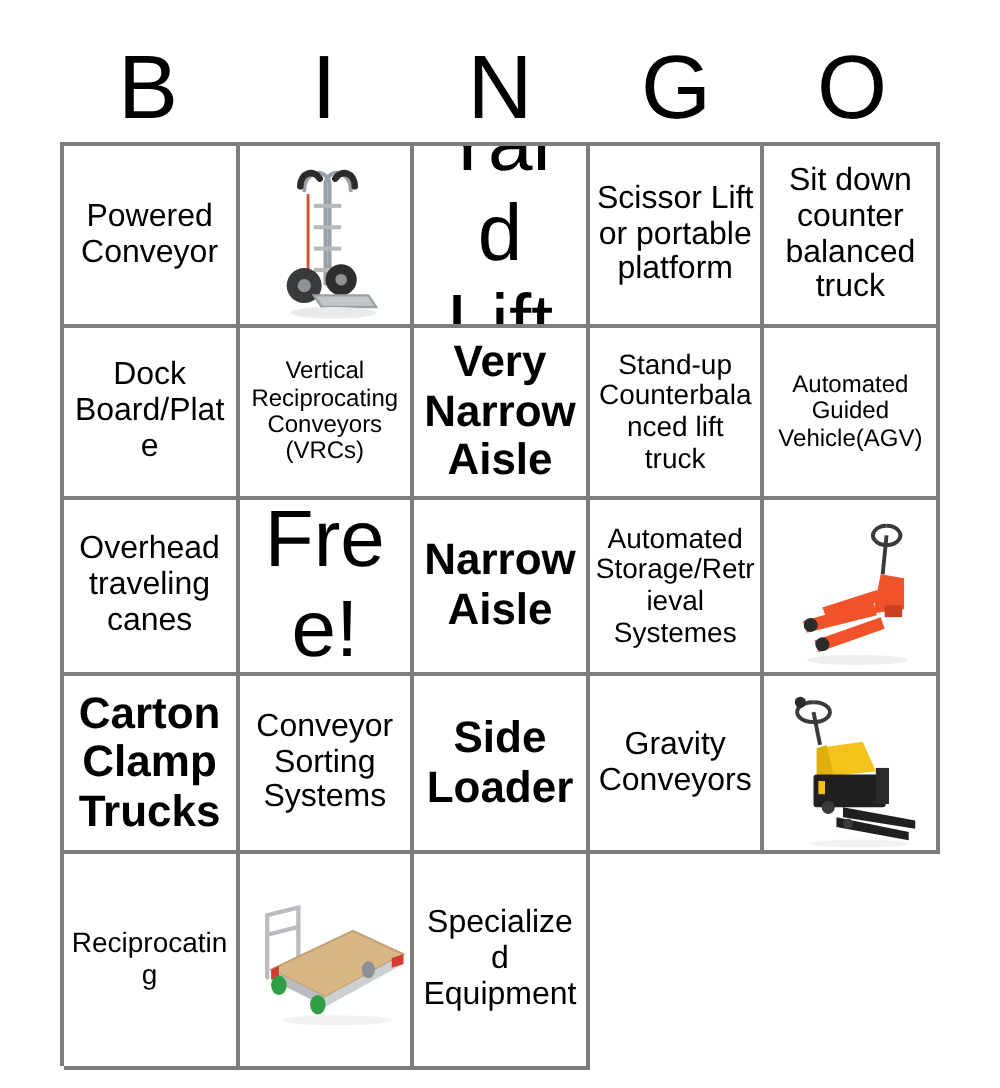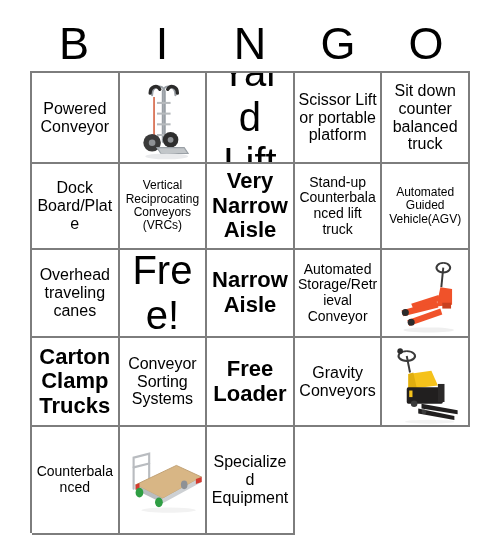--- a/index.html
+++ b/index.html
@@ -170,21 +170,21 @@
       <div class="cell">
         <span class="cell-text t-md">Overhead traveling canes</span>
       </div>
       <div class="cell">
         <span class="cell-text t-xl">Free!</span>
       </div>
       <div class="cell">
         <span class="cell-text t-lg">Narrow Aisle</span>
       </div>
       <div class="cell">
-        <span class="cell-text t-xs">Automated Storage/Retrieval Conveyor</span>
+        <span class="cell-text t-xs">Automated Storage/Retrieval Systemes</span>
       </div>
       <div class="cell cell-img">
         <div class="art">
     <svg viewBox="0 0 88 88" preserveAspectRatio="xMidYMid meet" aria-hidden="true">
       <rect x="0" y="0" width="88" height="88" fill="#ffffff"></rect>
       <g stroke="#3a3a3a" stroke-width="2" fill="none">
         <path d="M63 13 a7 5 0 1 0 0.1 0"></path>
         <line x1="63" y1="18" x2="61" y2="38"></line>
       </g>
       <path d="M60 38 L72 40 L72 56 L56 58 Z" fill="#f0522a"></path>
@@ -198,21 +198,21 @@
     </svg>
         </div>
       </div>
       <div class="cell">
         <span class="cell-text t-lg">Carton Clamp Trucks</span>
       </div>
       <div class="cell">
         <span class="cell-text t-md">Conveyor Sorting Systems</span>
       </div>
       <div class="cell">
-        <span class="cell-text t-lg">Free Loader</span>
+        <span class="cell-text t-lg">Side Loader</span>
       </div>
       <div class="cell">
         <span class="cell-text t-md">Gravity Conveyors</span>
       </div>
       <div class="cell cell-img">
         <div class="art">
     <svg viewBox="0 0 88 106" preserveAspectRatio="xMidYMid meet" aria-hidden="true">
       <rect x="0" y="0" width="88" height="106" fill="#ffffff"></rect>
       <g stroke="#3a3a3a" stroke-width="2.4" fill="none">
         <path d="M22 16 a10 6 0 1 0 0.1 0"></path>
@@ -226,21 +226,21 @@
       <path d="M40 80 L84 88 L84 93 L40 86 Z" fill="#211f1f"></path>
       <path d="M36 86 L80 95 L80 100 L36 92 Z" fill="#211f1f"></path>
       <circle cx="31" cy="80" r="4" fill="#3b3b3b"></circle>
       <circle cx="43" cy="90" r="3" fill="#3b3b3b"></circle>
       <rect x="25" y="64" width="4" height="8" fill="#f5c21b"></rect>
       <ellipse cx="50" cy="102" rx="30" ry="2.4" fill="#f2f2f2"></ellipse>
     </svg>
         </div>
       </div>
       <div class="cell">
-        <span class="cell-text t-xs">Counterbalanced</span>
+        <span class="cell-text t-xs">Reciprocating</span>
       </div>
       <div class="cell cell-img">
         <div class="art">
     <svg viewBox="0 0 88 106" preserveAspectRatio="xMidYMid meet" aria-hidden="true">
       <rect x="0" y="0" width="88" height="106" fill="#ffffff"></rect>
       <g stroke="#b9bcc0" stroke-width="2.2" fill="none" stroke-linecap="round">
         <path d="M14 62 L14 30 L30 26 L30 56"></path>
         <line x1="14" y1="40" x2="30" y2="36"></line>
       </g>
       <path d="M16 58 L58 38 L84 50 L44 72 Z" fill="#d8b685" stroke="#c0a074" stroke-width="1"></path>

